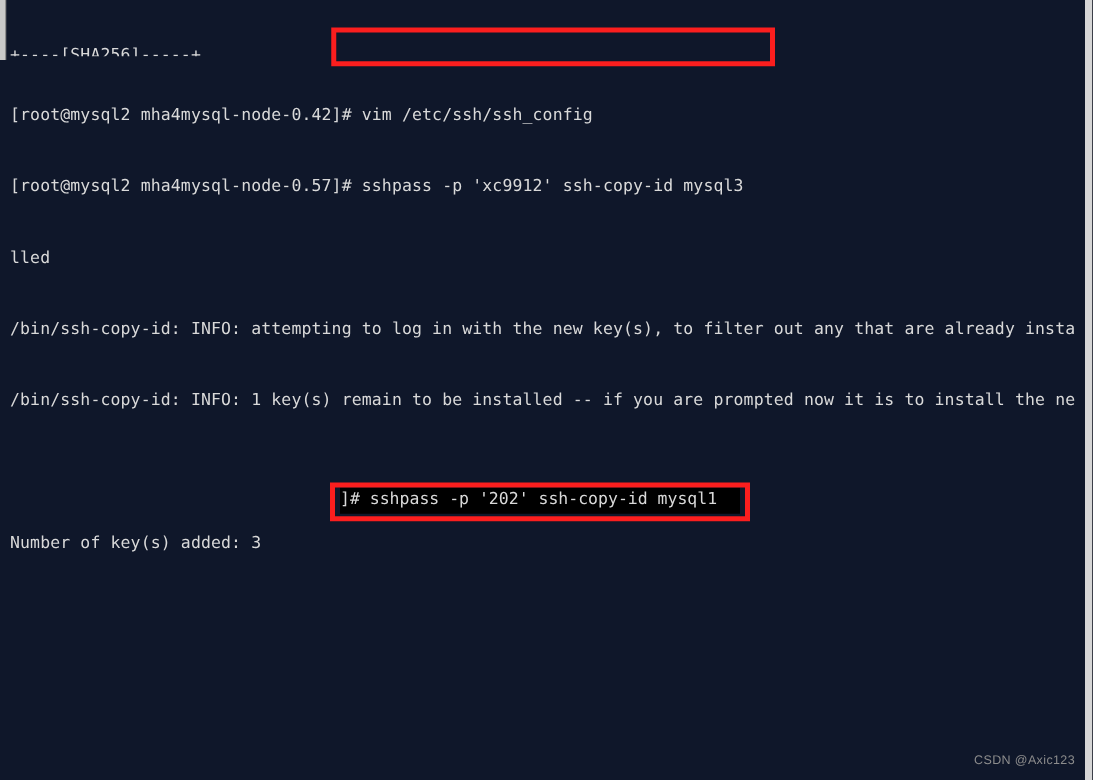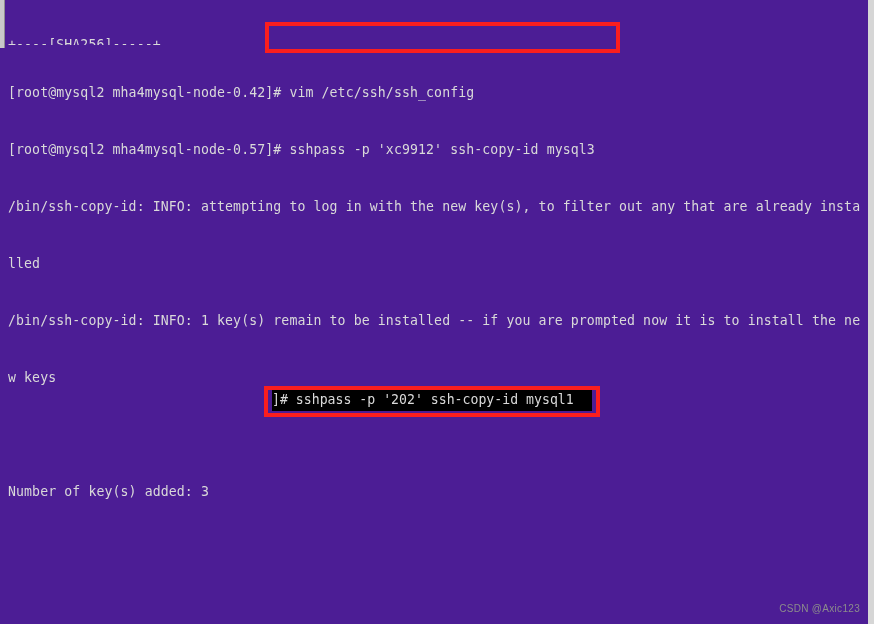--- a/index.html
+++ b/index.html
@@ -11,21 +11,21 @@
     width: 874px;
     height: 624px;
     overflow: hidden;
     font-family: "DejaVu Sans Mono", monospace;
   }
 
   #screen {
     position: relative;
     width: 874px;
     height: 624px;
-    background: #4c1d95;
+    background: #0f172a;
     overflow: hidden;
   }
 
   
   .edge-strip-right {
     position: absolute;
     top: 0;
     right: 0;
     width: 6px;
     height: 624px;
@@ -111,24 +111,23 @@
 
 <div id="screen">
 
   <div class="edge-strip-left"></div>
   <div class="edge-strip-left-line"></div>
 
   <div class="term">
     <div class="line clipped-top">+----[SHA256]-----+</div>
     <div class="line">[root@mysql2 mha4mysql-node-0.42]# vim /etc/ssh/ssh_config</div>
     <div class="line">[root@mysql2 mha4mysql-node-0.57]# sshpass -p 'xc9912' ssh-copy-id mysql3</div>
+    <div class="line">lled</div>
     <div class="line">/bin/ssh-copy-id: INFO: attempting to log in with the new key(s), to filter out any that are already insta</div>
-    <div class="line">lled</div>
     <div class="line">/bin/ssh-copy-id: INFO: 1 key(s) remain to be installed -- if you are prompted now it is to install the ne</div>
-    <div class="line">w keys</div>
     <div class="line blank"></div>
     <div class="line">Number of key(s) added: 3</div>
     <div class="line blank"></div>
     
     
     
     
     
     
     

